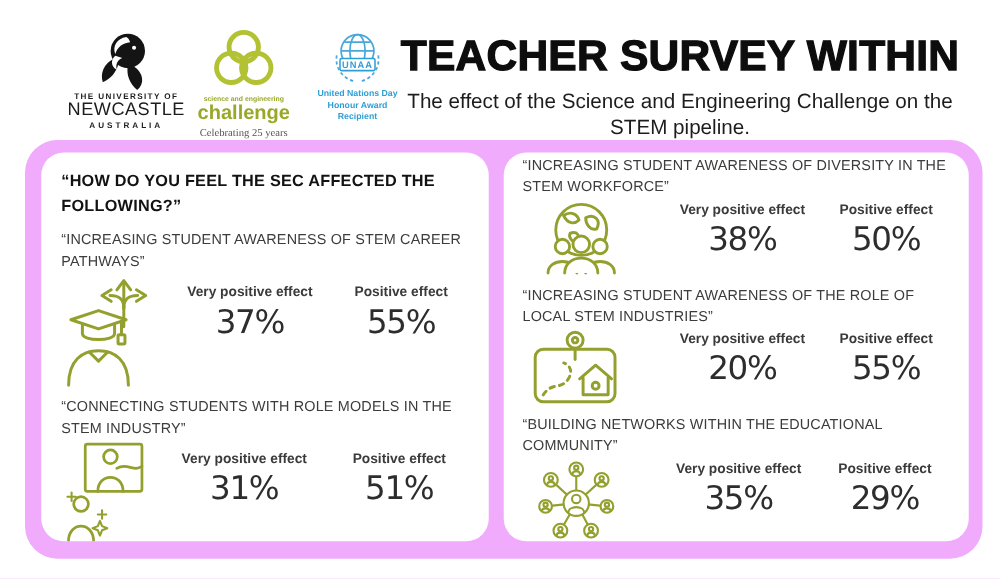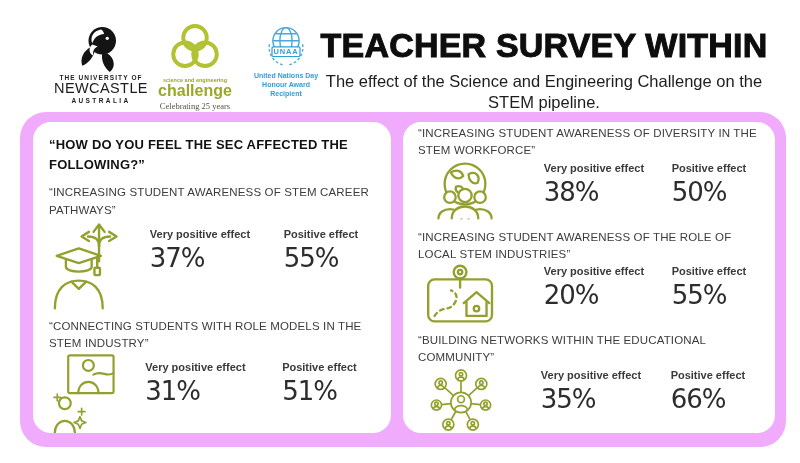--- a/index.html
+++ b/index.html
@@ -34,21 +34,21 @@
   .panel-right { left:383px; width:372px; padding:3px 15px; }
   .panel-heading { font-size:13px; font-weight:700; line-height:1.55; color:#121212; letter-spacing:0.2px; }
   .question { font-size:11.5px; line-height:1.5; color:#3c3c3c; letter-spacing:0.15px; }
   .item { margin-top:7px; }
   .panel-left .item-1 { margin-top:9px; }
   .row { display:flex; align-items:flex-start; gap:6px; }
   .icon-wrap { flex:0 0 auto; }
   .icon-wrap svg { display:block; }
   .stats { flex:1; display:flex; justify-content:space-around; margin-top:9px; }
   .panel-right .stats { margin-top:2px; padding-left:26px; }
-  .stat { }
+  .stat { text-align:center; }
   .stat-label { font-size:11px; font-weight:700; color:#3a3a3a; white-space:nowrap; }
   .stat-value { font-family:"DejaVu Sans", sans-serif; font-size:26px; color:#2d2d2d; margin-top:5px; letter-spacing:-1px; line-height:1.05; }
   
   .oicon { fill:none; stroke:#94a02e; stroke-width:2.6; stroke-linecap:round; stroke-linejoin:round; }
   .oicon-thin { fill:none; stroke:#94a02e; stroke-width:2; stroke-linecap:round; stroke-linejoin:round; }
 </style>
 </head>
 <body>
 
 <header>
@@ -279,19 +279,19 @@
             </g>
           </svg>
         </span>
         <div class="stats">
           <div class="stat">
             <div class="stat-label">Very positive effect</div>
             <div class="stat-value">35%</div>
           </div>
           <div class="stat">
             <div class="stat-label">Positive effect</div>
-            <div class="stat-value">66%</div>
+            <div class="stat-value">29%</div>
           </div>
         </div>
       </div>
     </div>
   </section>
 </div>
 
 </body></html>

